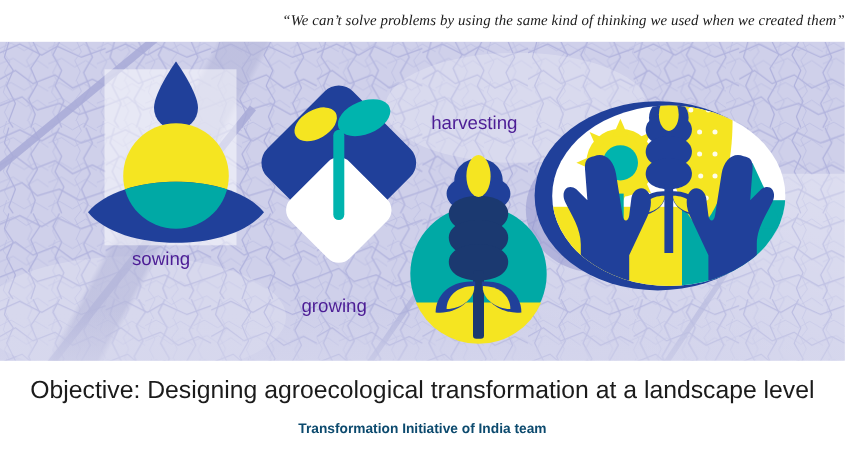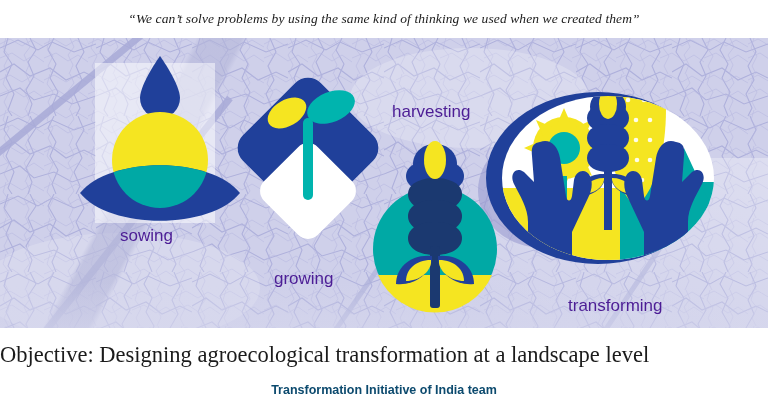--- a/index.html
+++ b/index.html
@@ -17,21 +17,21 @@
 
   
   #quote-strip {
     position: absolute;
     left: 0; top: 0;
     width: 768px;
     height: 38px;
     background: #ffffff;
     display: flex;
     align-items: center;
-    justify-content: center;
+    justify-content: flex-end;
   }
   #quote-text {
     font-family: "Liberation Serif", serif;
     font-style: italic;
     font-size: 13.5px;
     color: #1a1a1a;
     letter-spacing: 0.1px;
     white-space: nowrap;
   }
 
@@ -102,21 +102,22 @@
     position: absolute;
     left: 0; top: 328px;
     width: 768px;
     height: 92px;
     background: #ffffff;
   }
   #objective-title {
     position: absolute;
     left: 0; top: 14px;
     width: 768px;
-    font-family: Liberation Serif, serif;
+    text-align: center;
+    font-family: Liberation Sans, sans-serif;
     font-size: 22.5px;
     color: #1b1b1b;
     white-space: nowrap;
   }
   #team-subtitle {
     position: absolute;
     left: 0; top: 55px;
     width: 768px;
     text-align: center;
     font-family: "Liberation Sans", sans-serif;
@@ -318,21 +319,20 @@
         </g>
 
         <path d="M60 64 c10 -4 18 4 20 16 l6 38 c1 6 5 6 6 0 l2 -16 c2 -10 12 -12 16 -4 c3 6 2 14 -2 22
                  l-16 34 v32 h-44 v-42 c0 -14 -8 -26 -14 -38 c-5 -10 2 -18 10 -12 l10 10 l-2 -26 c-1 -9 1 -13 8 -14 Z" fill="#20409A"></path>
 
         <path d="M196 64 c-10 -4 -18 4 -20 16 l-6 38 c-1 6 -5 6 -6 0 l-2 -16 c-2 -10 -12 -12 -16 -4
                  c-3 6 -2 14 2 22 l16 34 v32 h44 v-42 c0 -14 8 -26 14 -38 c5 -10 -2 -18 -10 -12 l-10 10 l2 -26
                  c1 -9 -1 -13 -8 -14 Z" fill="#20409A"></path>
       </g>
     </svg>
-    <div class="icon-label" style="left:88px; top:218px;">transforming</div>
   </div>
 
 </div>
 
 <div id="footer">
   <div id="objective-title">Objective: Designing agroecological transformation at a landscape level</div>
   <div id="team-subtitle">Transformation Initiative of India team</div>
 </div>
 
 </body></html>

